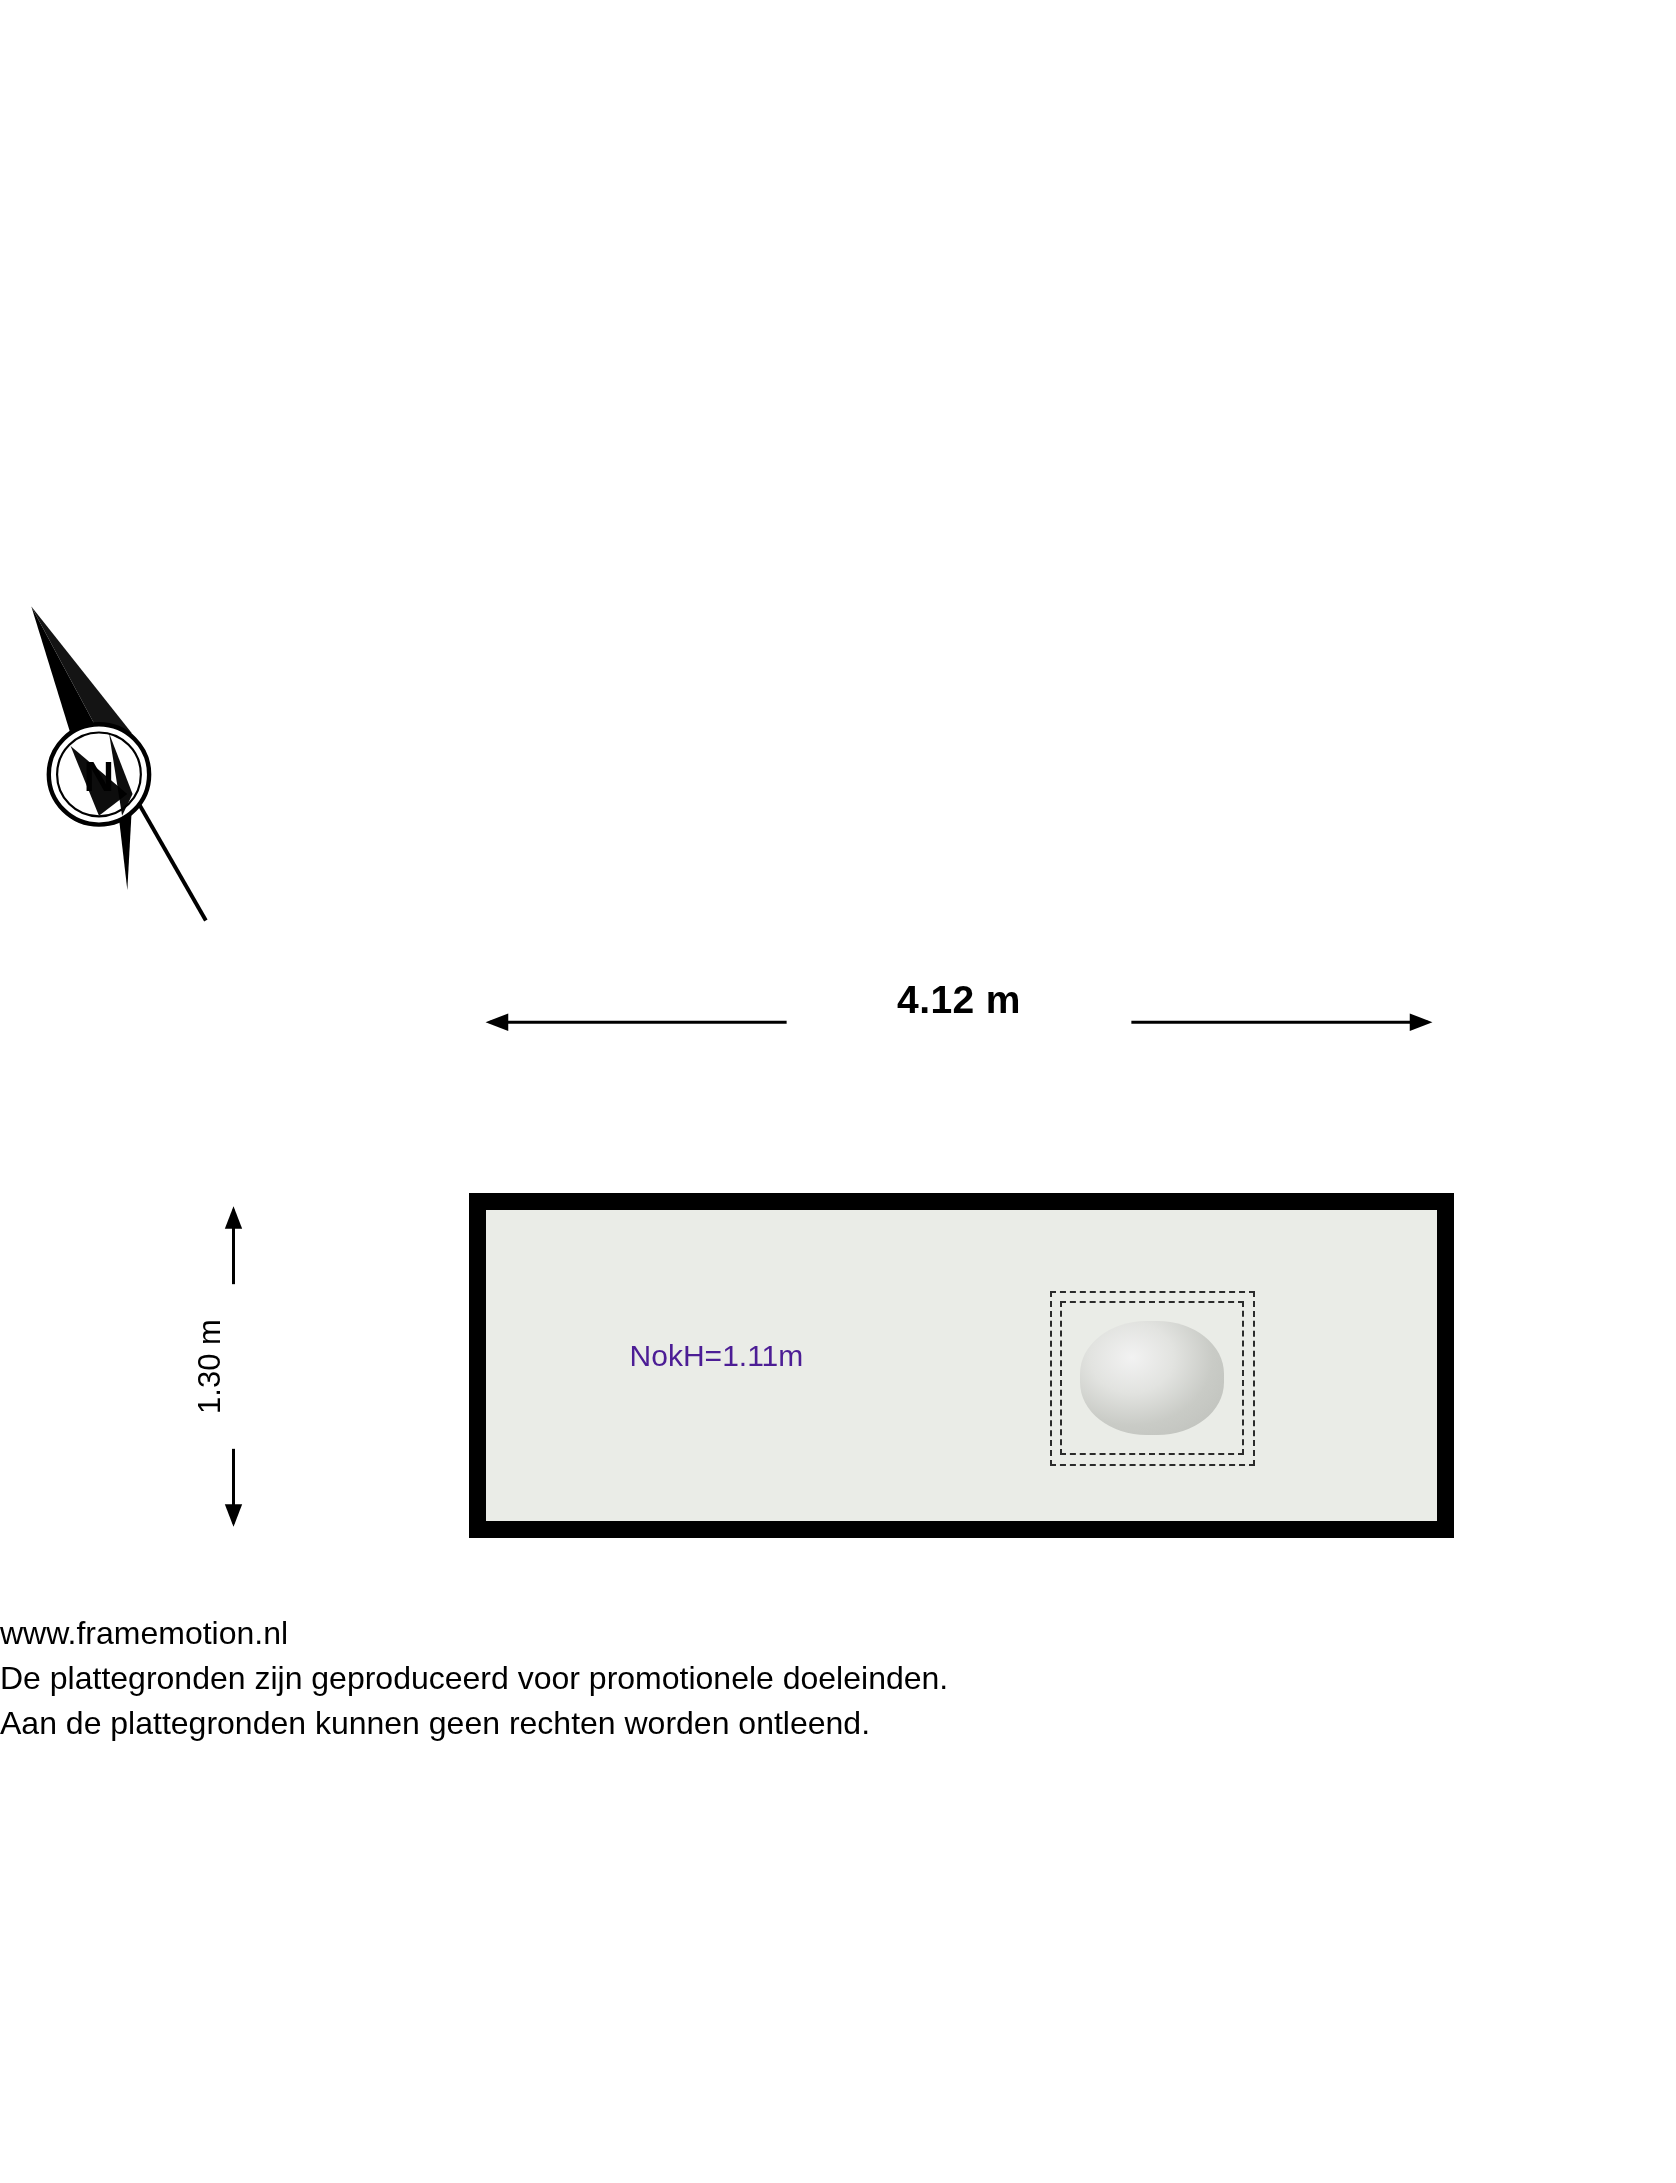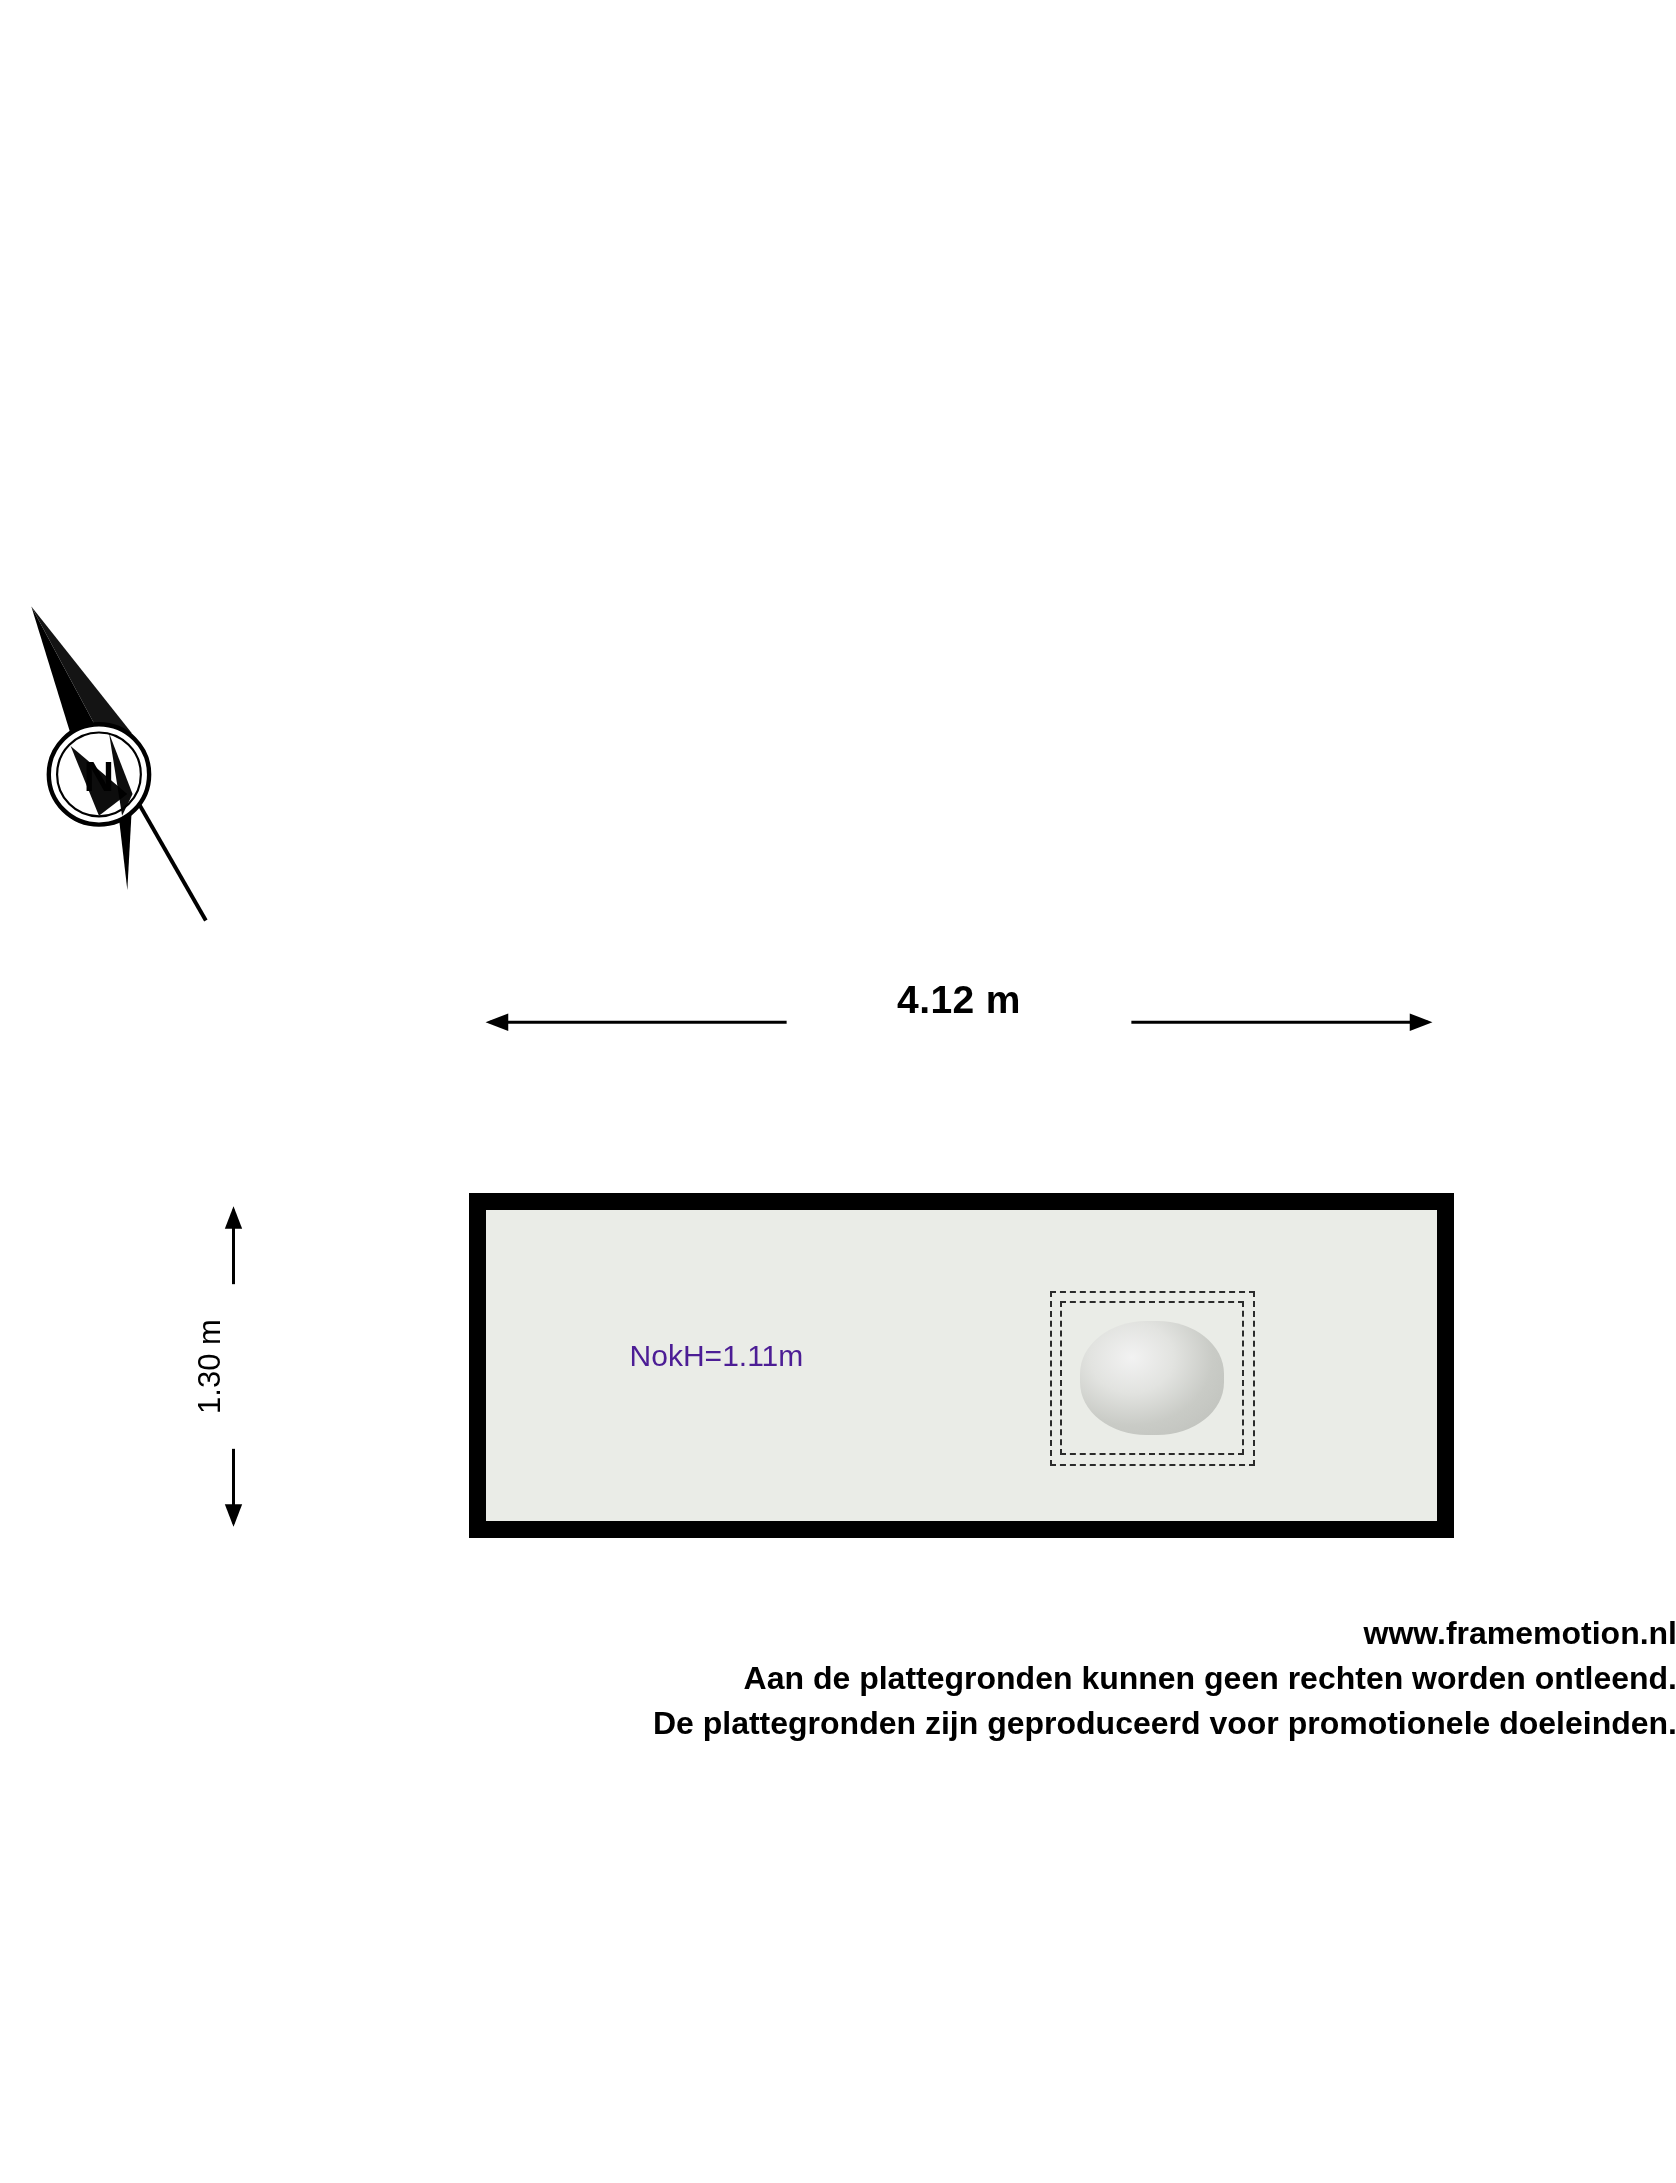--- a/index.html
+++ b/index.html
@@ -130,22 +130,21 @@
     background: radial-gradient(ellipse at 36% 32%,
                 #f2f2f2 0%, #e2e3e0 32%, #c9cbc6 62%, #bcbeb9 100%);
   }
 
   
   #footer {
     position: absolute;
     left: 0;
     top: 1611px;
     width: 1677px;
-    text-align: right;
-    font-weight: bold;
+    text-align: left;
   }
   #footer .url {
     font-size: 32px;
     line-height: 45px;
   }
   #footer .line {
     font-size: 32px;
     line-height: 45px;
   }
 </style>
@@ -198,16 +197,16 @@
     <div id="hatch-outer">
       <div id="hatch-inner">
         <div id="hatch-blob"></div>
       </div>
     </div>
   </div>
 </div>
 
 <div id="footer">
   <div class="url">www.framemotion.nl</div>
+  <div class="line">De plattegronden zijn geproduceerd voor promotionele doeleinden.</div>
   <div class="line">Aan de plattegronden kunnen geen rechten worden ontleend.</div>
-  <div class="line">De plattegronden zijn geproduceerd voor promotionele doeleinden.</div>
 </div>
 
 
 </body></html>

